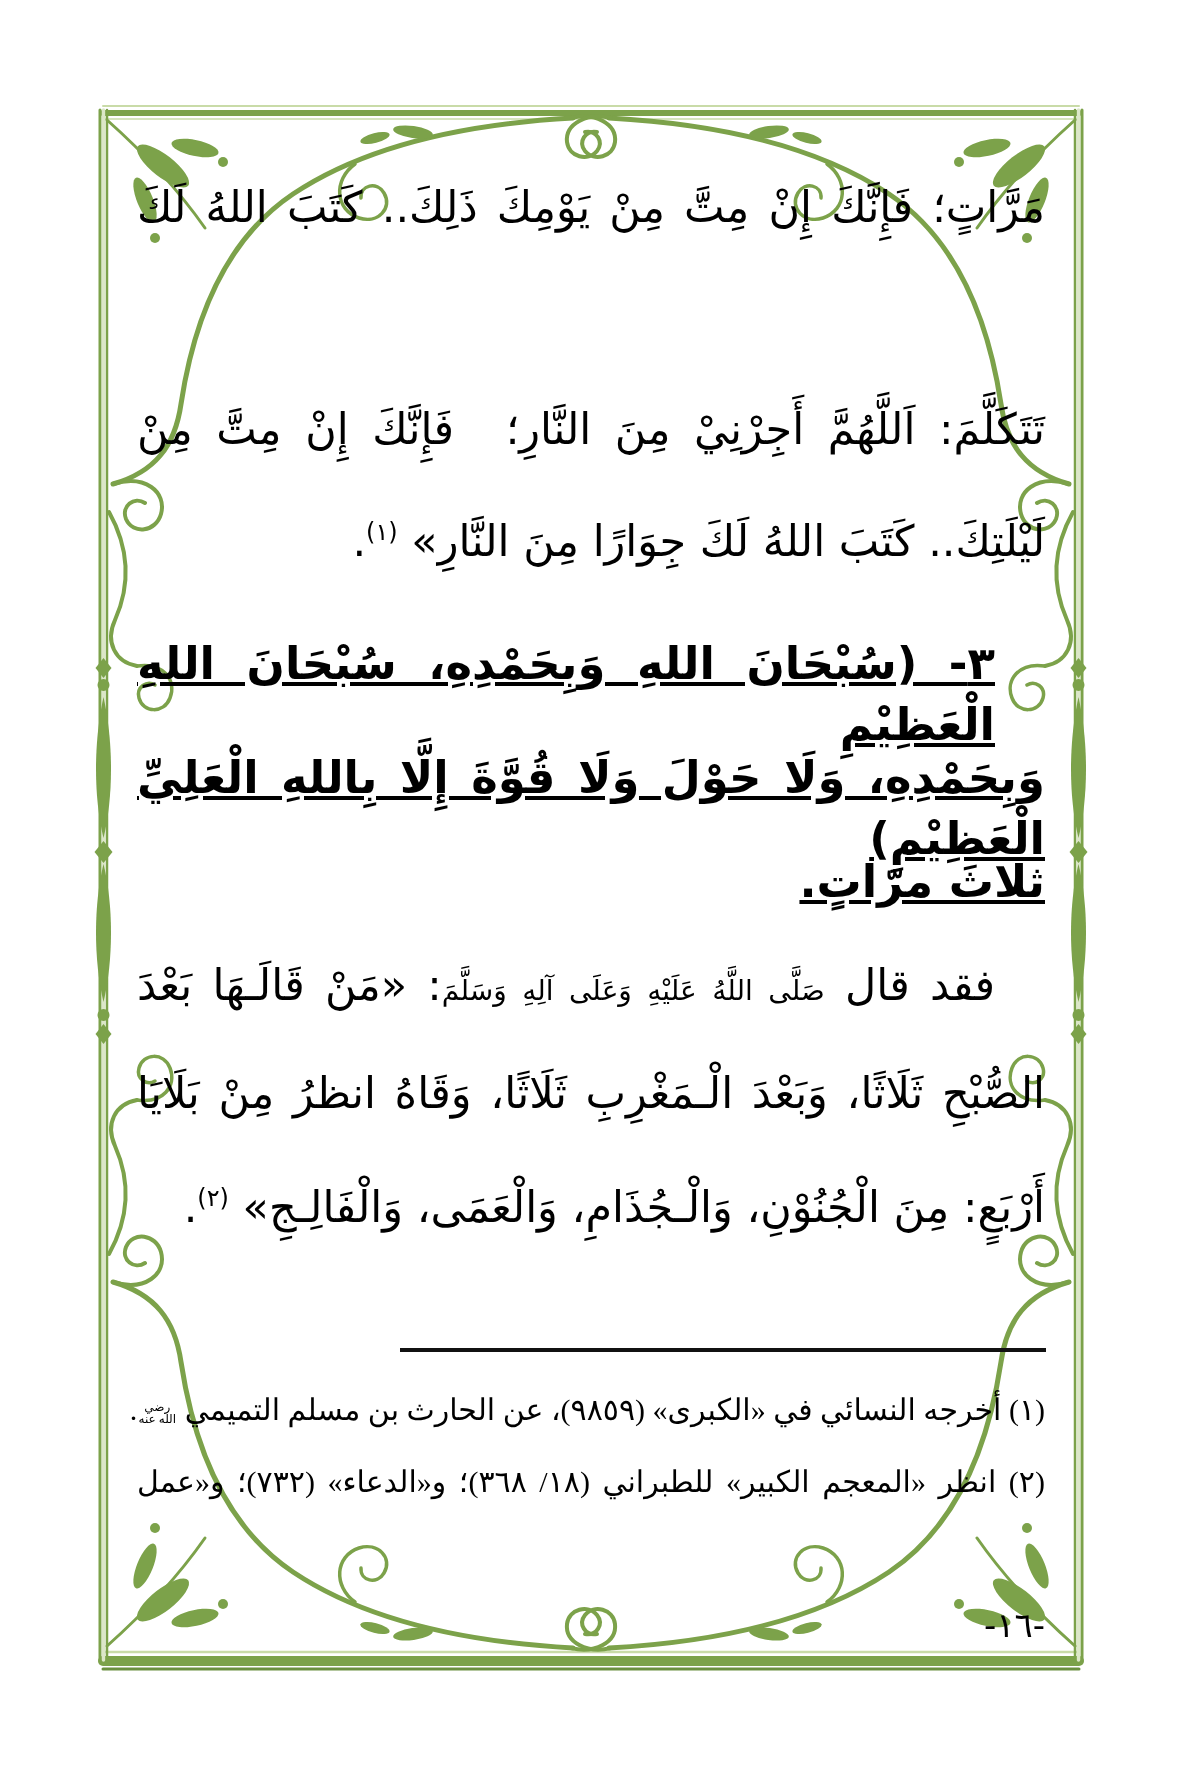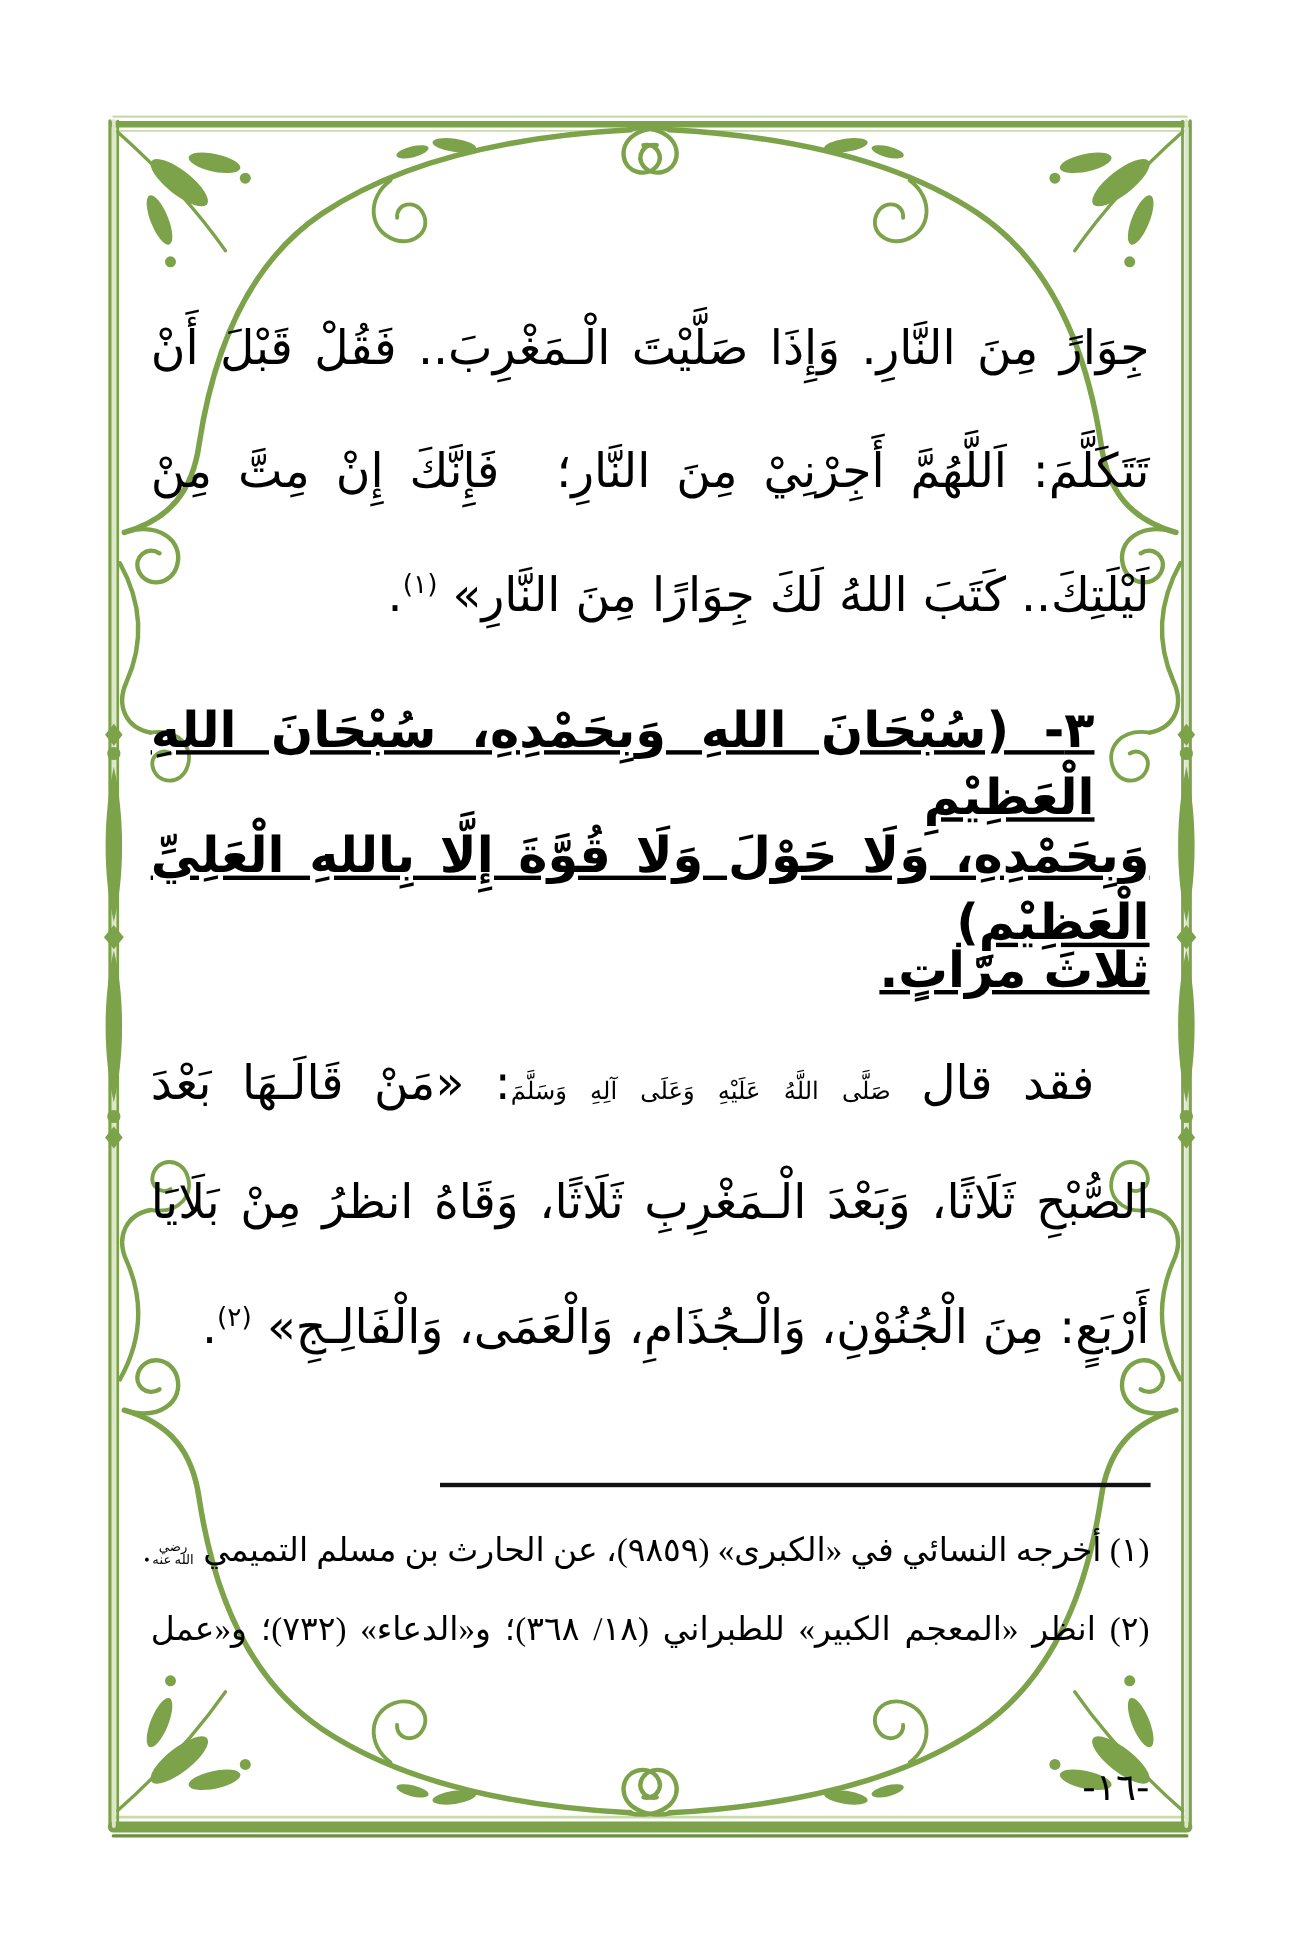--- a/index.html
+++ b/index.html
@@ -11,21 +11,21 @@
   #content{position:absolute;inset:0;z-index:2;direction:rtl;}
   .bline{
     position:absolute;left:137px;right:137px;
     font-size:43px;line-height:1.35;white-space:nowrap;
   }
   .just{text-align:justify;text-align-last:justify;white-space:normal;}
   .start{text-align:right;}
   .boldline{font-weight:bold;font-size:45px;text-decoration:underline;}
   .indent{padding-right:50px;}
   .dua-bold{font-weight:normal;margin-left:28px;}
-  .salawat{font-size:22px;letter-spacing:-1px;}
+  .salawat{font-size:28px;letter-spacing:-1px;}
   .fnref{font-size:24px;position:relative;top:-16px;}
   .fnline{
     position:absolute;left:137px;right:137px;
     font-size:30px;line-height:1.3;white-space:nowrap;font-family:Liberation Serif, serif;
   }
   .honorific{
     display:inline-block;font-size:12px;line-height:1.05;width:40px;
     text-align:center;vertical-align:middle;white-space:normal;
   }
   #fn-separator{
@@ -112,22 +112,22 @@
   <g>
     <use href="#side-spindle" transform="translate(103.5,852)"></use>
   </g>
   <g>
     <use href="#side-spindle" transform="translate(1078.5,852)"></use>
   </g>
 </svg>
 
 <div id="content">
 
+  <div class="bline just" style="top:178px">مَرَّاتٍ؛ فَإِنَّكَ إِنْ مِتَّ مِنْ يَوْمِكَ ذَلِكَ.. كَتَبَ اللهُ لَكَ</div>
 
-  <div class="bline just" style="top:288px">جِوَارً مِنَ النَّارِ. وَإِذَا صَلَّيْتَ الْـمَغْرِبَ.. فَقُلْ قَبْلَ أَنْ</div>
 
   <div class="bline just" style="top:400px"><span>تَتَكَلَّمَ: </span><span class="dua-bold">اَللَّهُمَّ أَجِرْنِيْ مِنَ النَّارِ؛</span><span> فَإِنَّكَ إِنْ مِتَّ مِنْ</span></div>
 
   <div class="bline start" style="top:512px"><span>لَيْلَتِكَ.. كَتَبَ اللهُ لَكَ جِوَارًا مِنَ النَّارِ» </span><span class="fnref">(١)</span><span>.</span></div>
 
   <div class="bline just boldline indent" style="top:634px">٣- (سُبْحَانَ اللهِ وَبِحَمْدِهِ، سُبْحَانَ اللهِ الْعَظِيْمِ</div>
 
   <div class="bline just boldline" style="top:748px">وَبِحَمْدِهِ، وَلَا حَوْلَ وَلَا قُوَّةَ إِلَّا بِاللهِ الْعَلِيِّ الْعَظِيْمِ)</div>
 
   <div class="bline start boldline" style="top:852px">ثلاثَ مرّاتٍ.</div>

